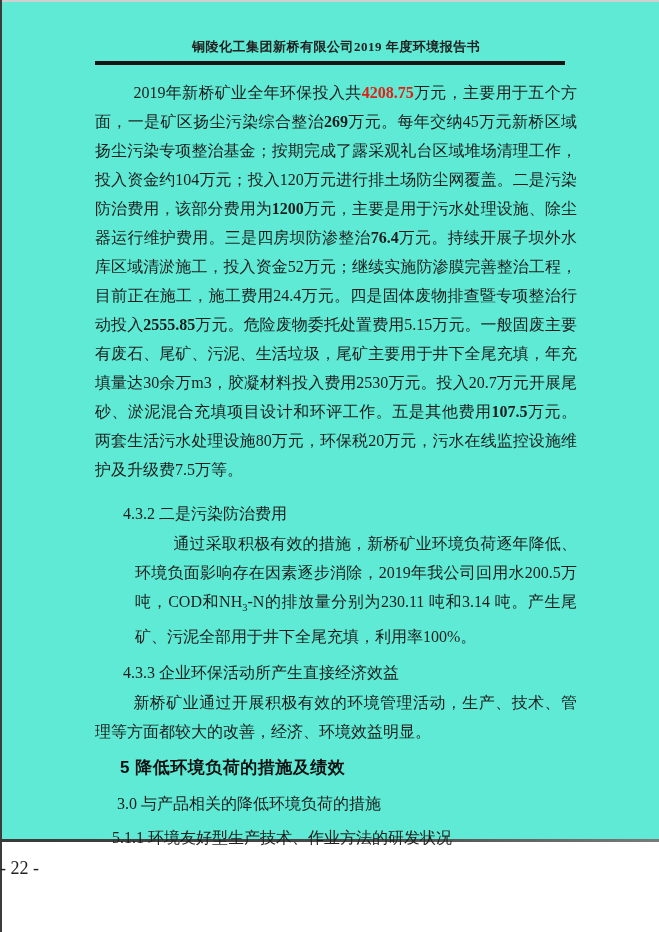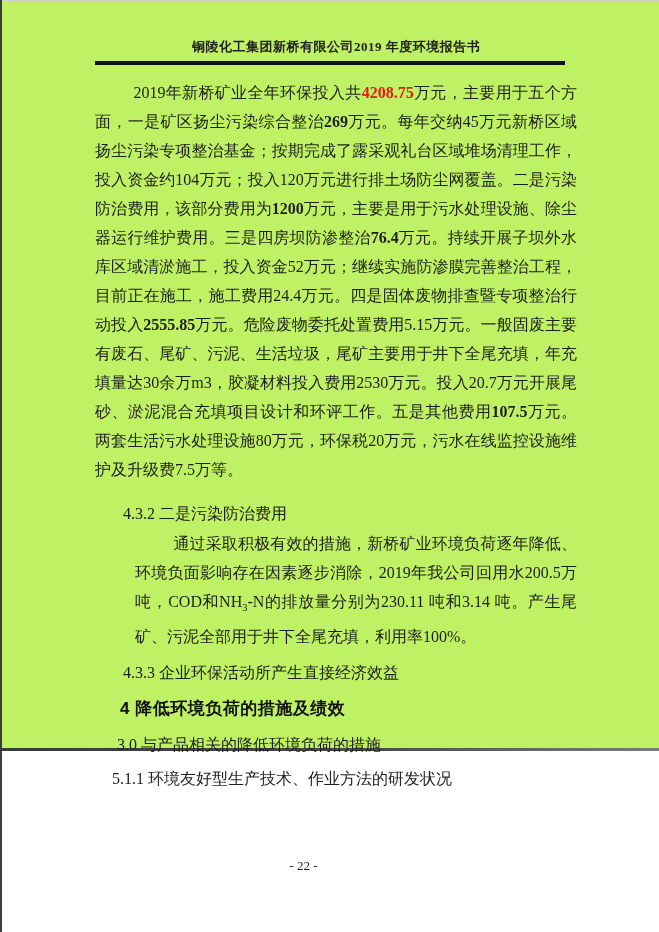--- a/index.html
+++ b/index.html
@@ -4,22 +4,22 @@
 <style>
   html,body{margin:0;padding:0;}
   body{
     width:659px;height:932px;
     background:#ffffff;
     font-family:"Liberation Serif","DejaVu Serif",serif;
     overflow:hidden;
   }
   .page{
     position:relative;
-    width:659px;height:751px;
-    background:#bef264;
+    width:659px;height:842px;
+    background:#5eead4;
     color:#1e1e1e;
   }
   
   .edge-top{position:absolute;top:0;left:0;width:659px;height:2px;background:#cfcfcf;}
   .edge-left{position:absolute;top:0;left:0;width:2px;height:932px;background:#3c3c3c;}
   .edge-bottom{position:absolute;bottom:0;left:0;width:659px;height:3px;
     background:linear-gradient(to right,#3a3a3a 0%,#4a4a4a 55%,#7a7a7a 100%);}
   .content{position:absolute;left:95px;top:0;width:482px;}
   .doc-header{
     margin-top:38px;
@@ -50,22 +50,22 @@
   .h5{
     margin-top:7px;padding-left:25px;
     font-family:"Liberation Sans","DejaVu Sans",sans-serif;
     font-size:17px;font-weight:bold;line-height:29px;
     letter-spacing:0.5px;color:#111;
   }
   .h51{margin-top:7px;padding-left:22px;}
   .h511{margin-top:5px;padding-left:17px;}
   .footer{
     position:absolute;top:858px;left:0;width:515px;
-    text-align:center;
-    font-size:13px;color:#222;padding-left:46px;
+    text-align:left;
+    font-size:18px;color:#222;
   }
 </style>
 </head>
 <body>
 
 <div class="page">
   <div class="edge-top"></div>
   <div class="edge-left"></div>
   <div class="edge-bottom"></div>
 
@@ -74,22 +74,23 @@
     <div class="rule"></div>
 
     <p class="body-para p1"><span class="seg-normal">2019年新桥矿业全年环保投入共</span><span class="seg-redbold">4208.75</span><span class="seg-normal">万元，主要用于五个方面，一是矿区扬尘污染综合整治</span><span class="seg-bold">269</span><span class="seg-normal">万元。每年交纳45万元新桥区域扬尘污染专项整治基金；按期完成了露采观礼台区域堆场清理工作，投入资金约104万元；投入120万元进行排土场防尘网覆盖。二是污染防治费用，该部分费用为</span><span class="seg-bold">1200</span><span class="seg-normal">万元，主要是用于污水处理设施、除尘器运行维护费用。三是四房坝防渗整治</span><span class="seg-bold">76.4</span><span class="seg-normal">万元。持续开展子坝外水库区域清淤施工，投入资金52万元；继续实施防渗膜完善整治工程，目前正在施工，施工费用24.4万元。四是固体废物排查暨专项整治行动投入</span><span class="seg-bold">2555.85</span><span class="seg-normal">万元。危险废物委托处置费用5.15万元。一般固废主要有废石、尾矿、污泥、生活垃圾，尾矿主要用于井下全尾充填，年充填量达30余万m3，胶凝材料投入费用2530万元。投入20.7万元开展尾砂、淤泥混合充填项目设计和环评工作。五是其他费用</span><span class="seg-bold">107.5</span><span class="seg-normal">万元。两套生活污水处理设施80万元，环保税20万元，污水在线监控设施维护及升级费7.5万等。</span></p>
 
     <div class="sub-heading h432">4.3.2 二是污染防治费用</div>
 
     <p class="body-para p2"><span class="seg-normal">通过采取积极有效的措施，新桥矿业环境负荷逐年降低、环境负面影响存在因素逐步消除，2019年我公司回用水200.5万吨，COD和NH</span><span class="seg-sub">3</span><span class="seg-normal">-N的排放量分别为230.11 吨和3.14 吨。产生尾矿、污泥全部用于井下全尾充填，利用率100%。</span></p>
 
     <div class="sub-heading h433">4.3.3 企业环保活动所产生直接经济效益</div>
 
+    <p class="body-para p3">新桥矿业通过开展积极有效的环境管理活动，生产、技术、管理等方面都较大的改善，经济、环境效益明显。</p>
 
-    <div class="h5">4  降低环境负荷的措施及绩效</div>
+    <div class="h5">5  降低环境负荷的措施及绩效</div>
 
     <div class="sub-heading h51">3.0  与产品相关的降低环境负荷的措施</div>
 
     <div class="sub-heading h511">5.1.1 环境友好型生产技术、作业方法的研发状况</div>
   </div>
 
   <div class="footer">- 22 -</div>
 </div>
 
 </body></html>

